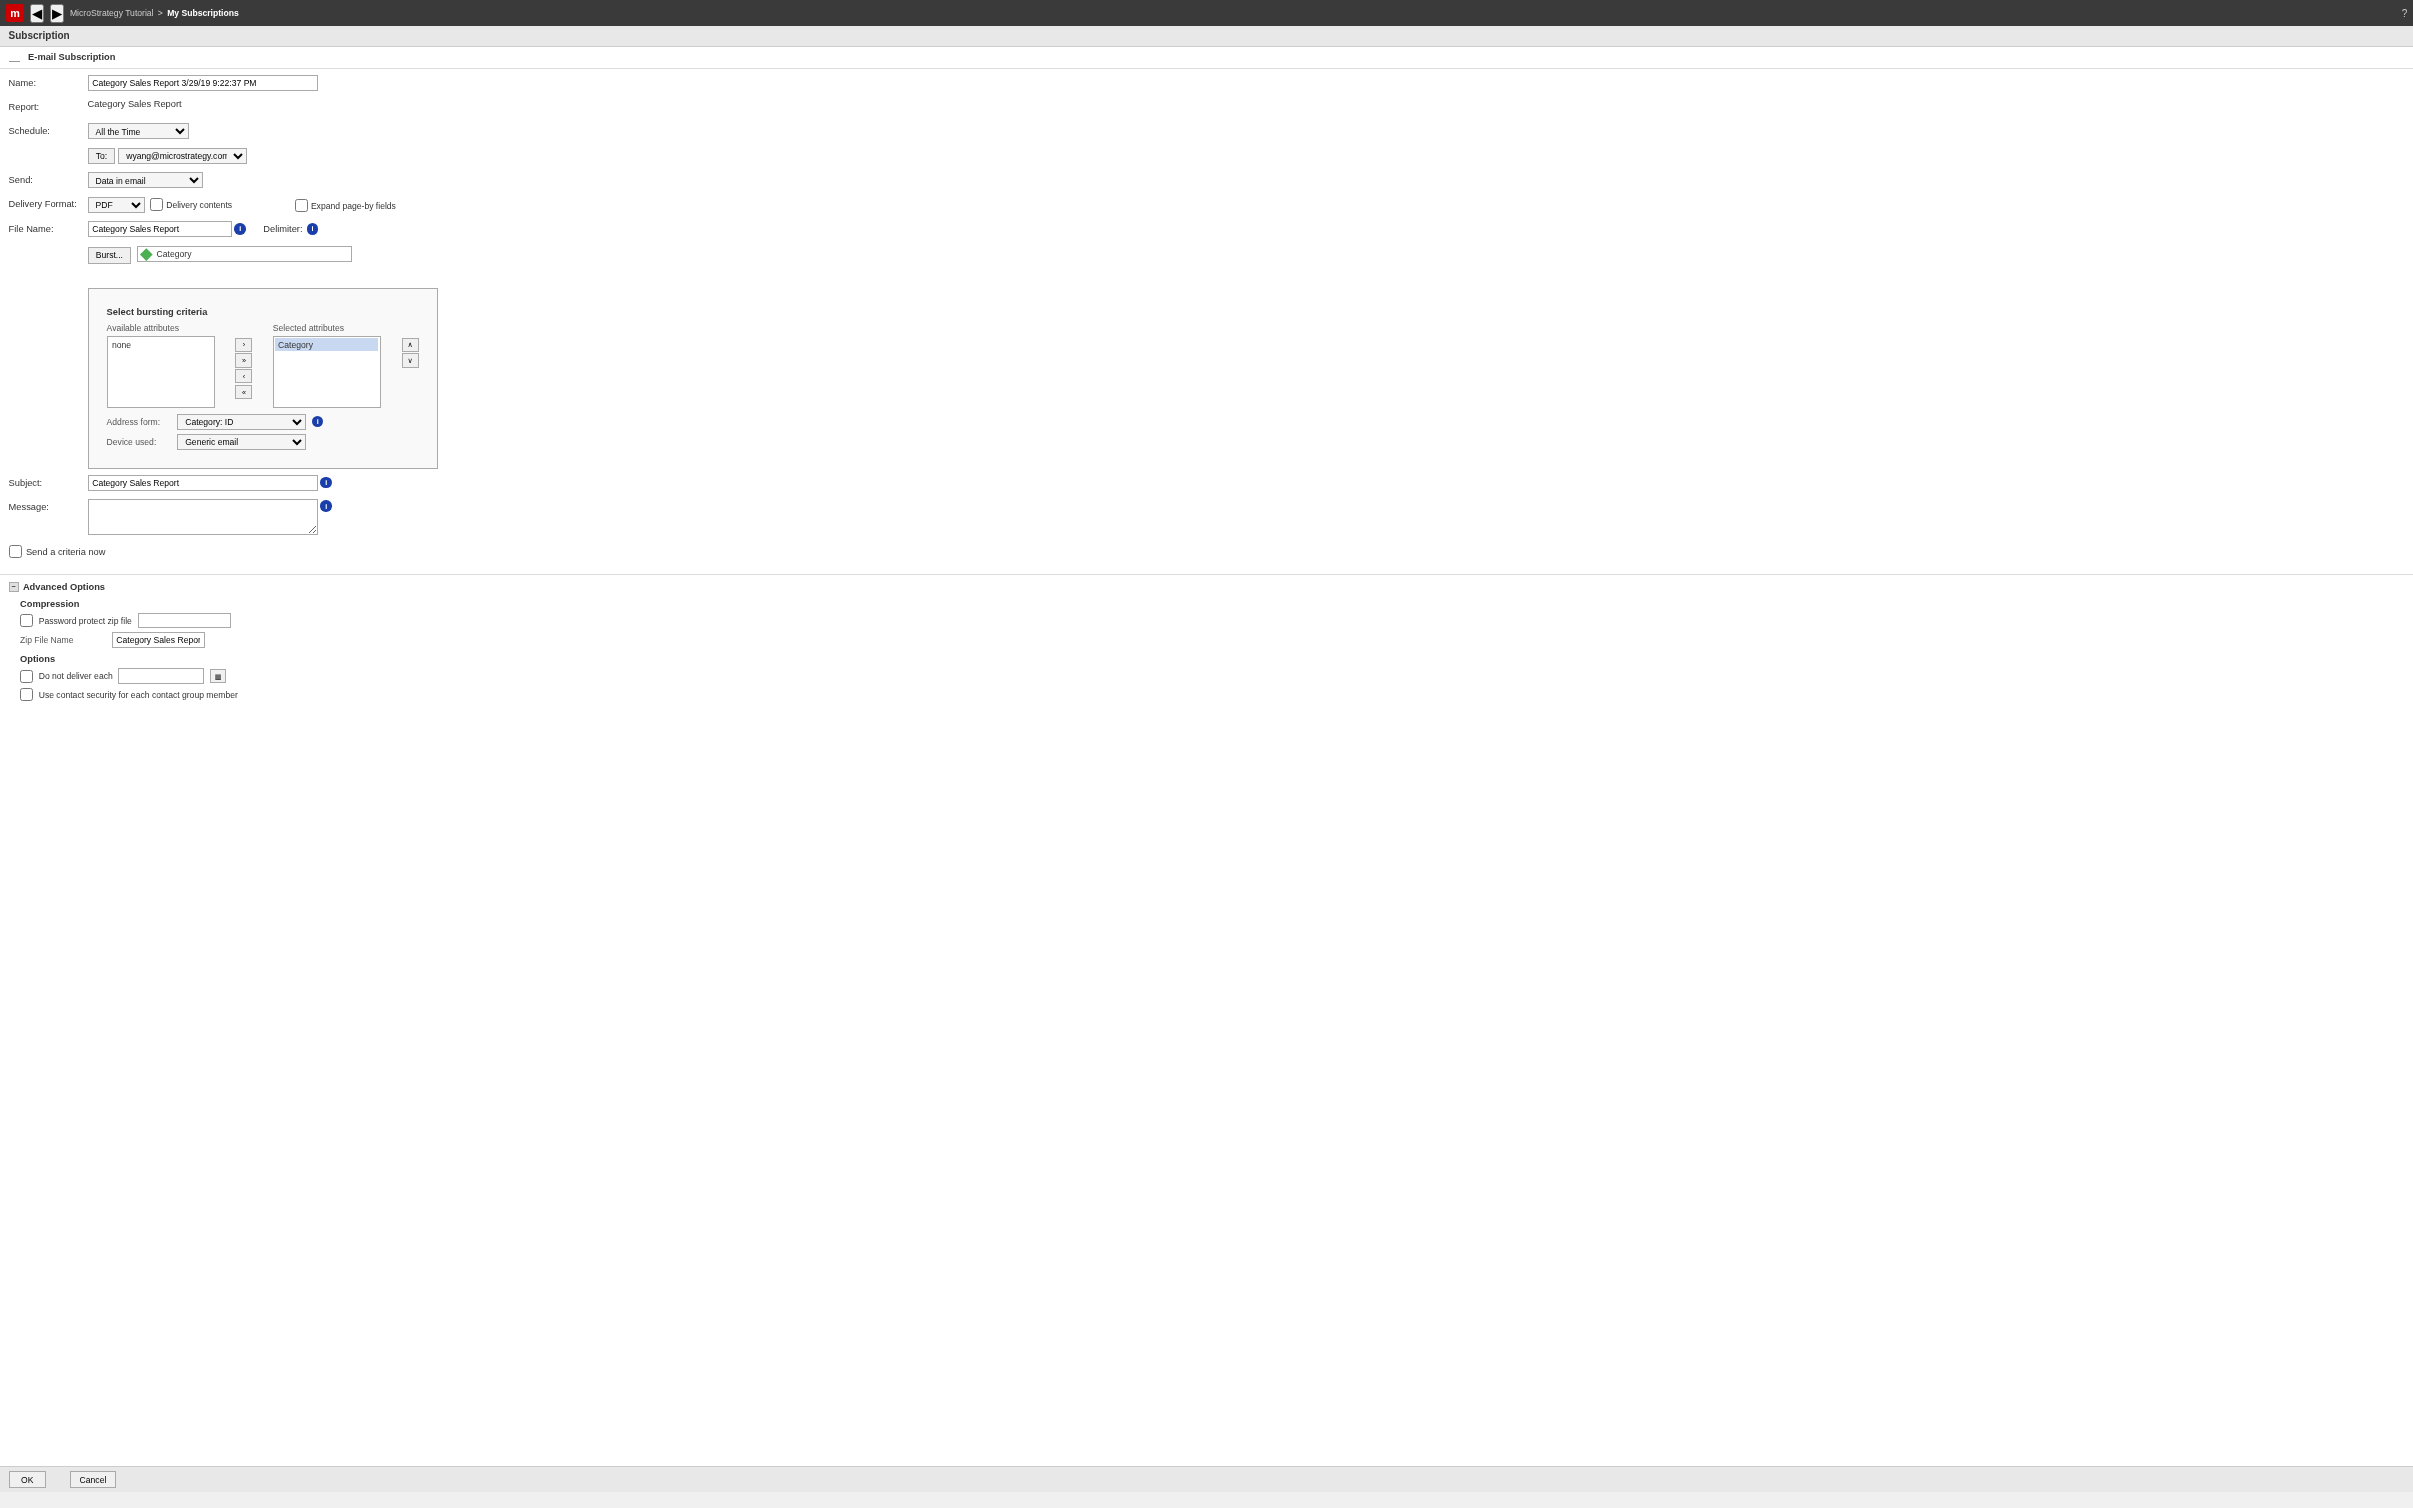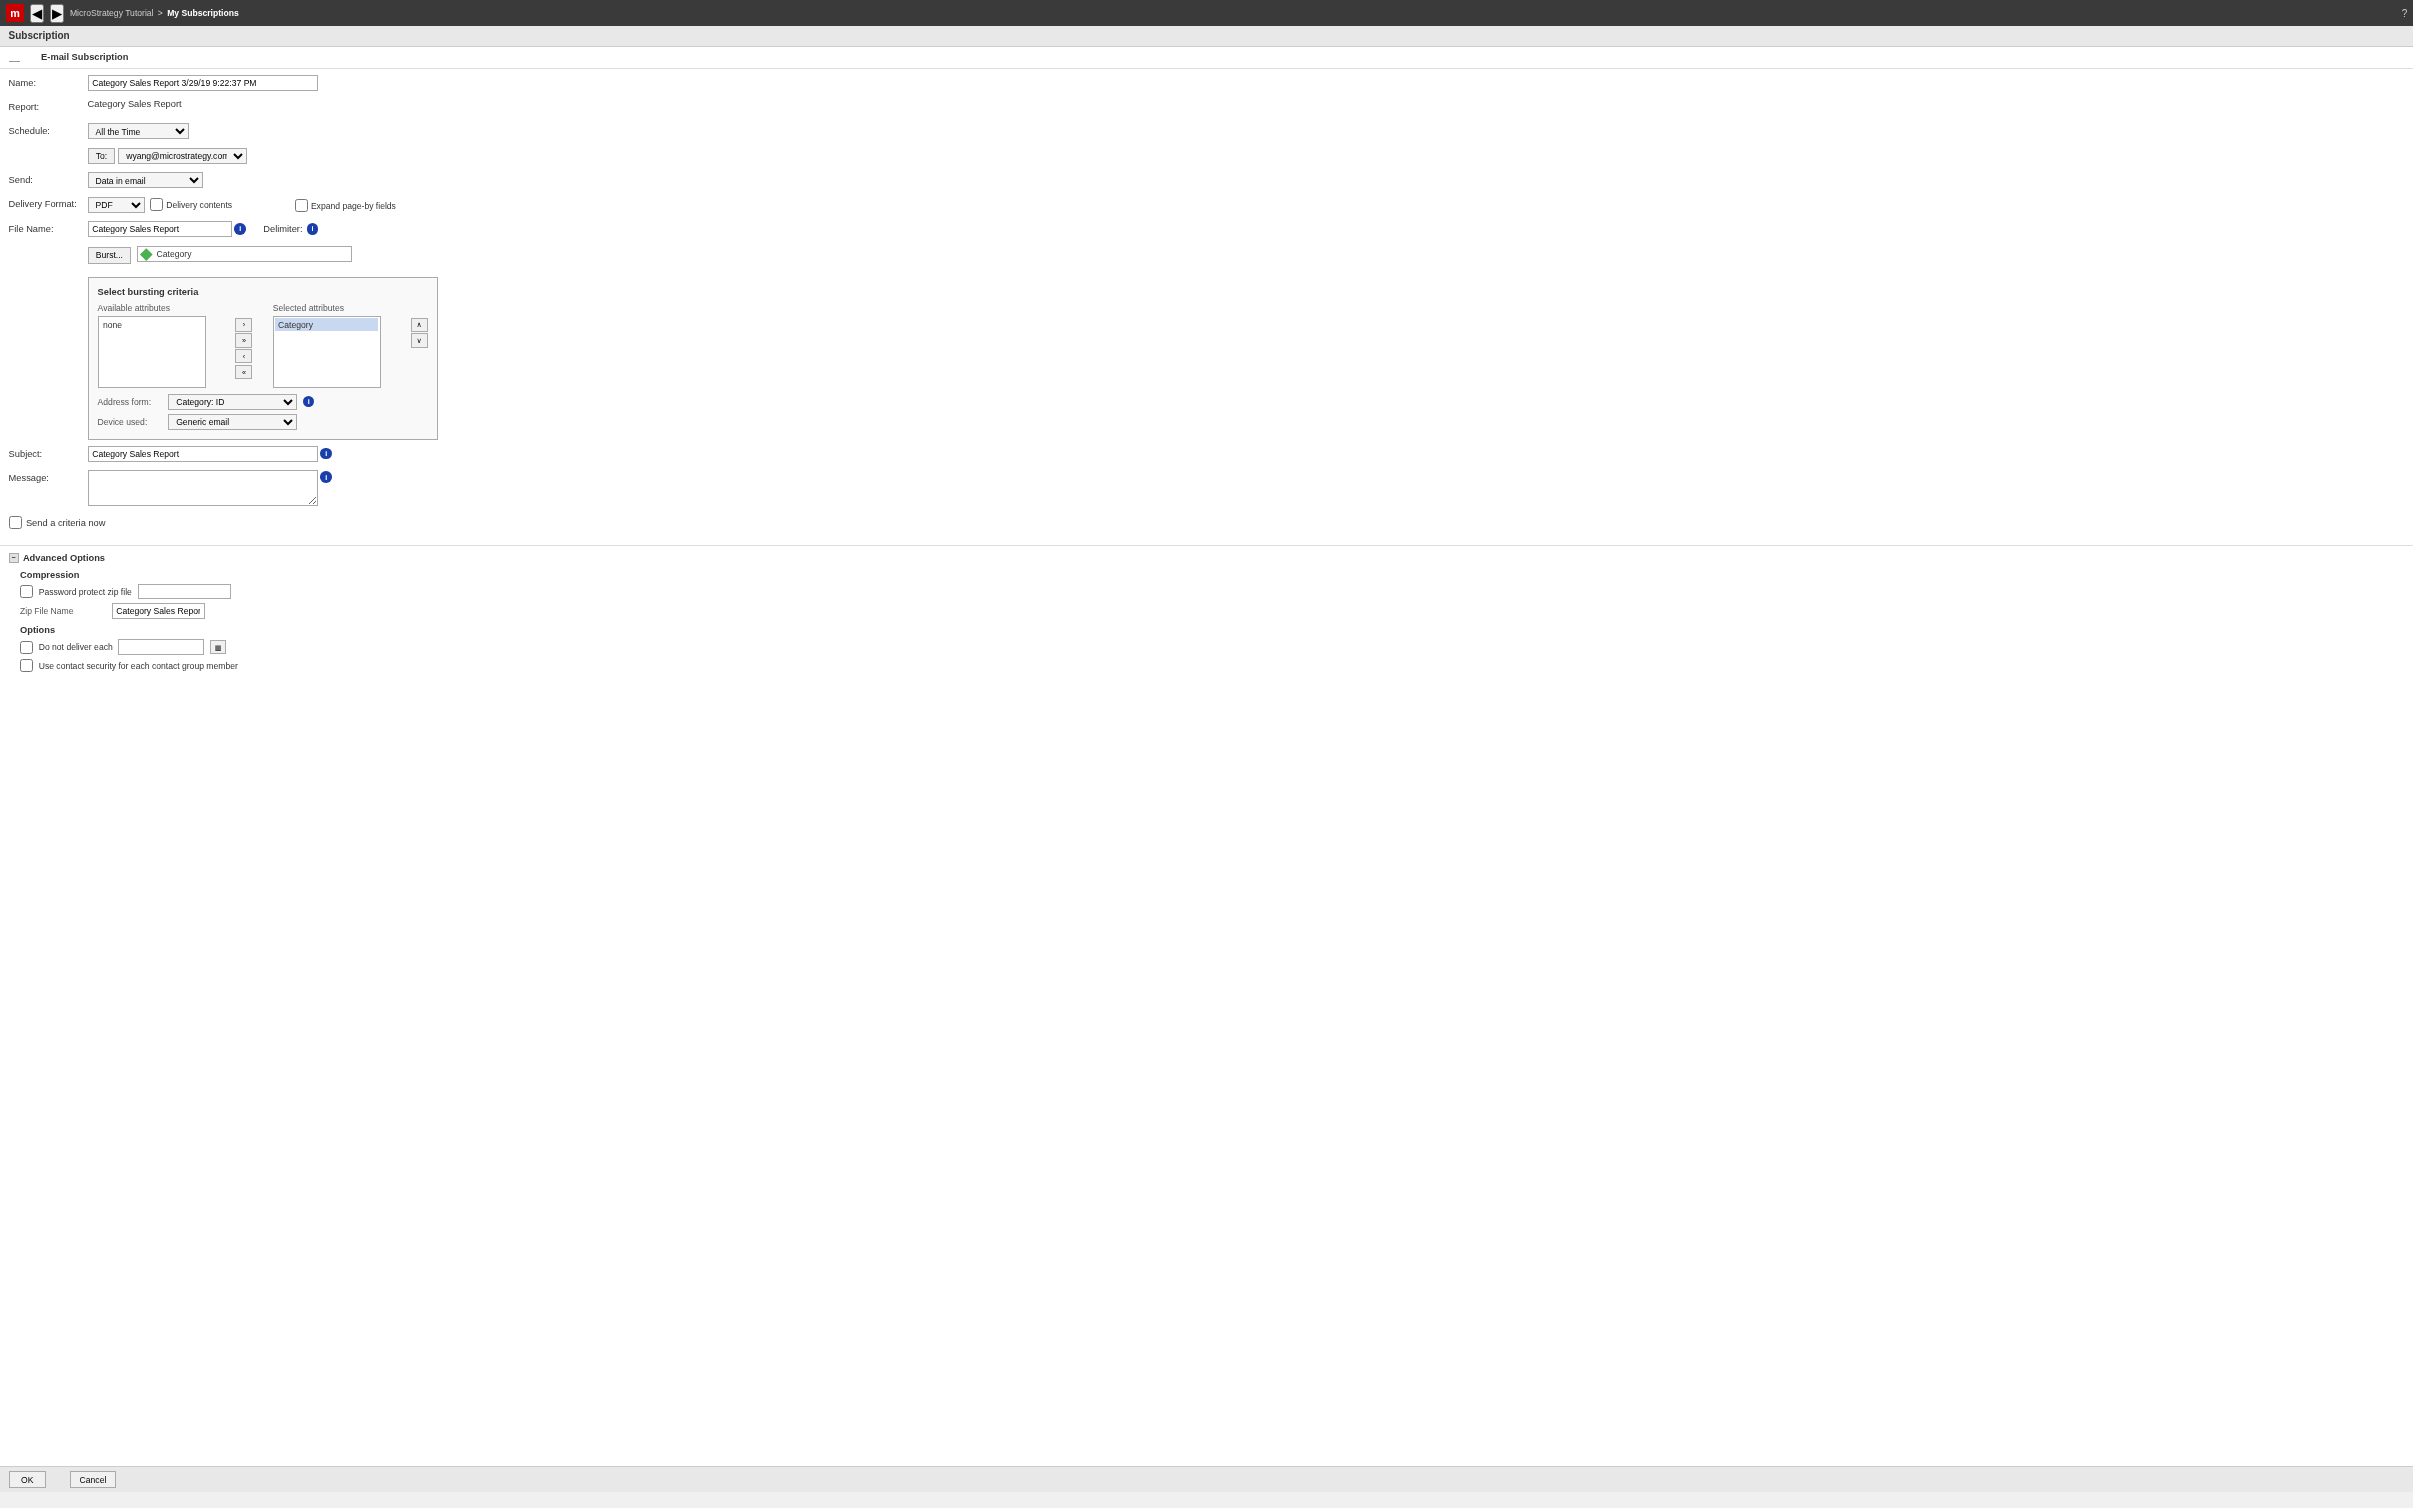--- a/index.html
+++ b/index.html
@@ -64,21 +64,21 @@
       background: #fff;
       margin: 0;
       padding: 0;
       min-height: calc(100vh - 26px - 21.5px - 29px);
     }
 
     
     .section-header {
       display: flex;
       align-items: flex-end;
-      gap: 21px;
+      gap: 8px;
       padding: 5.7px 8.6px;
       font-size: 9.3px;
       font-weight: bold;
       color: #333;
       border-bottom: 0.7px solid #ddd;
     }
     .section-header-line {
       width: 11.5px;
       height: 1.4px;
       background: #999;
@@ -220,22 +220,22 @@
       width: 215px;
       height: 16px;
       font-size: 8.6px;
       gap: 2.9px;
     }
 
     
     .burst-criteria-box {
       border: 0.7px solid #aaa;
       background: #f9f9f9;
-      padding: 9px;
-      margin-top: 8px;
+      padding: 18px;
+      margin-top: 19px;
       width: 350px;
     }
     .burst-criteria-title {
       font-size: 9.3px;
       font-weight: bold;
       margin-bottom: 5.7px;
       color: #333;
     }
 
     .attributes-section {

